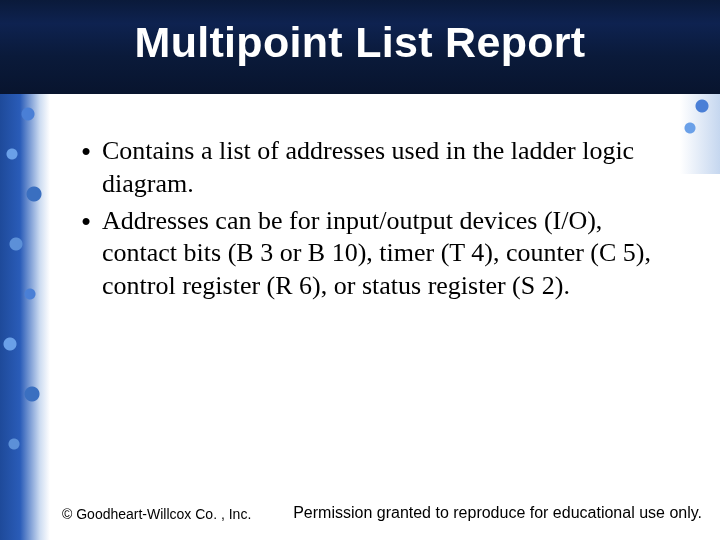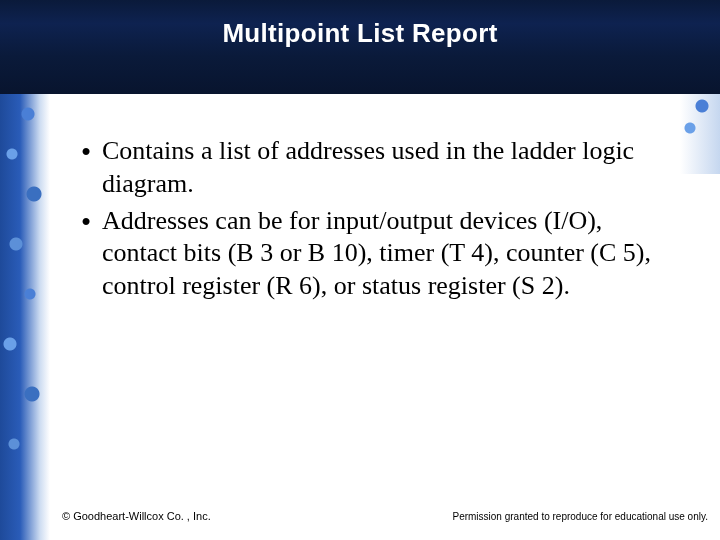--- a/index.html
+++ b/index.html
@@ -15,21 +15,21 @@
     height: 94px;
     background: linear-gradient(180deg, #0a1a3a 0%, #0e2250 25%, #0a1a3a 60%, #08142e 100%);
   }
   .title {
     position: absolute;
     top: 18px;
     left: 0;
     width: 100%;
     text-align: center;
     color: #ffffff;
-    font-size: 26px;
+    font-size: 43px;
     font-weight: 700;
     letter-spacing: 0.3px;
   }
   .deco-left {
     position: absolute;
     left: 0;
     top: 94px;
     width: 50px;
     height: 446px;
     background:
@@ -73,28 +73,28 @@
     text-align: center;
   }
   .bullet-text {
     flex: 1;
     font-family: Liberation Serif, serif;
   }
   .footer-left {
     position: absolute;
     left: 62px;
     bottom: 18px;
-    font-size: 11px;
+    font-size: 14px;
     color: #000000;
   }
   .footer-right {
     position: absolute;
-    right: 12px;
+    right: 18px;
     bottom: 18px;
-    font-size: 10px;
+    font-size: 16px;
     color: #000000;
   }
 </style>
 </head>
 <body>
 
 <div class="header">
   <div class="title">Multipoint List Report</div>
 </div>
 

